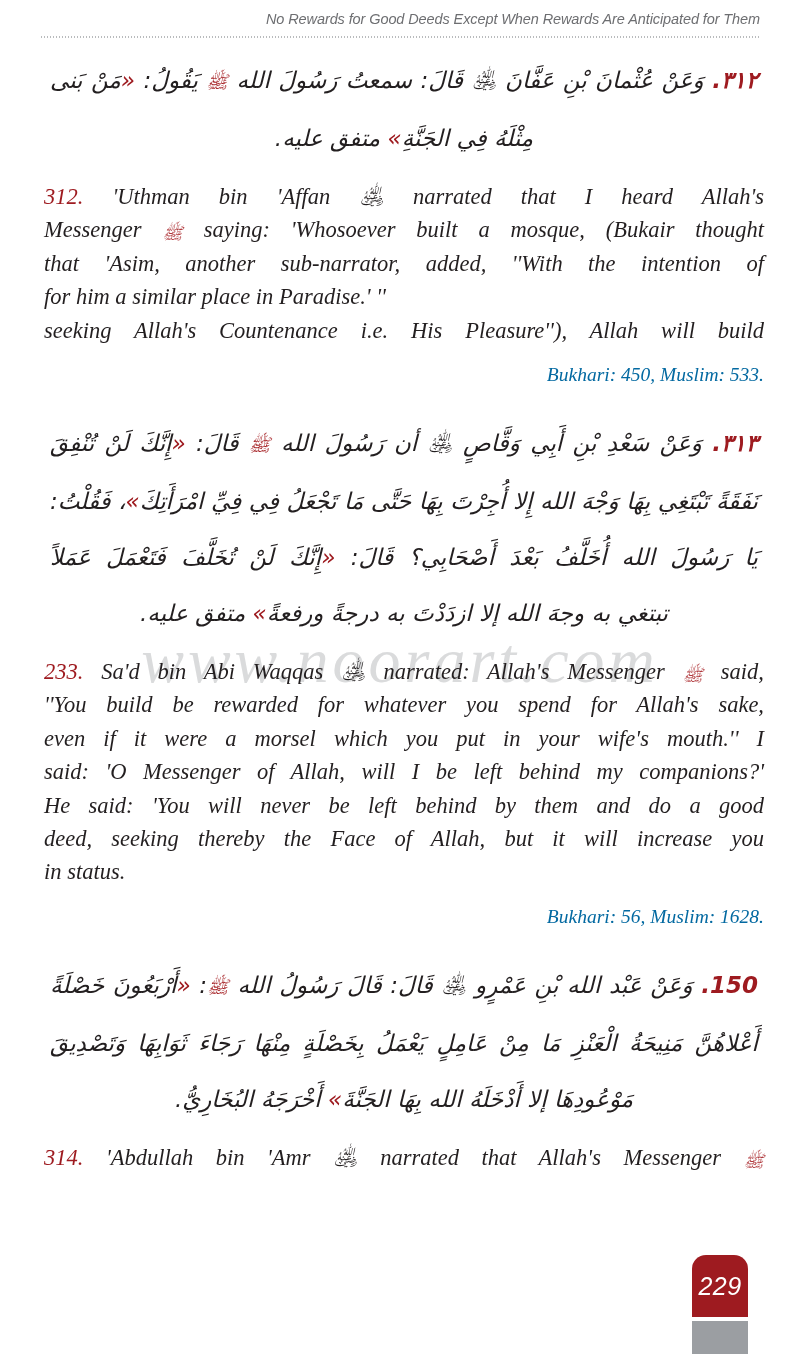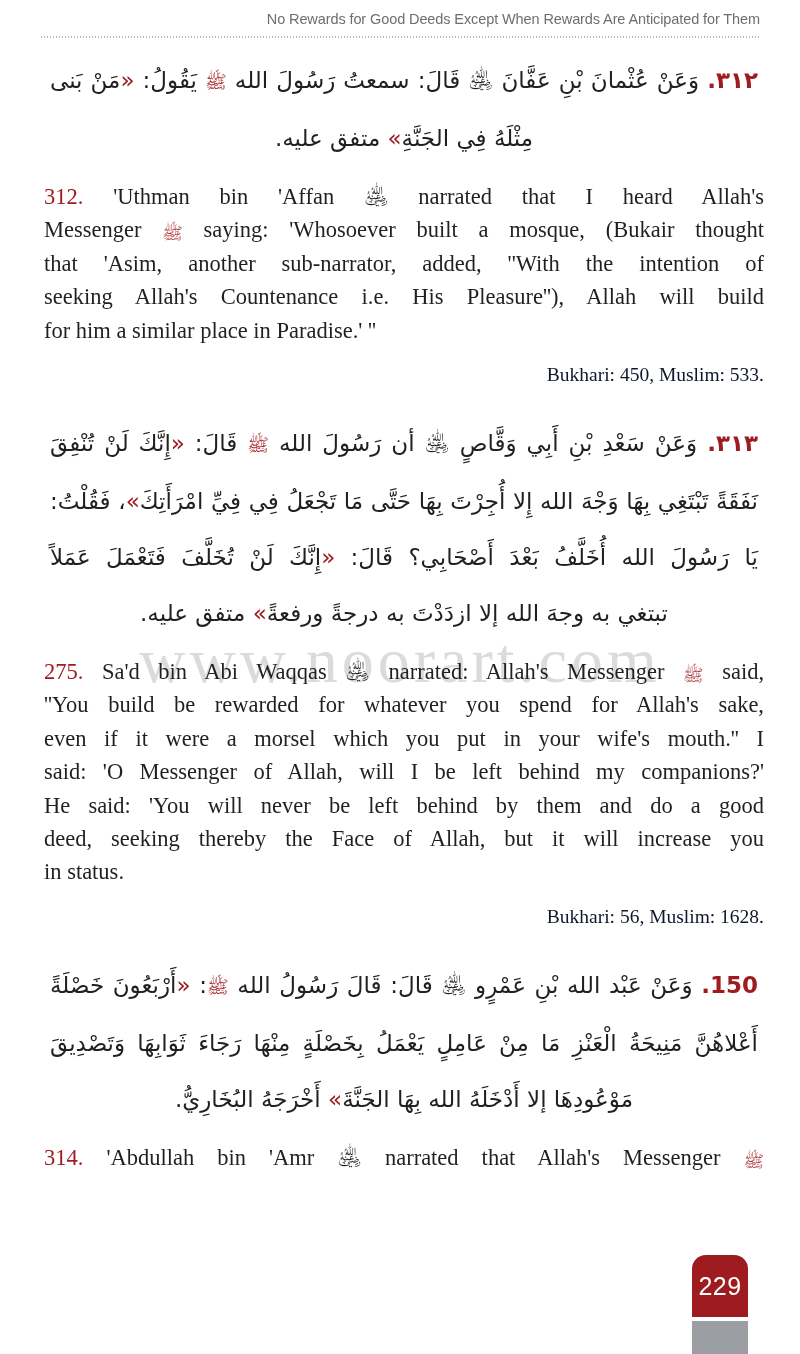--- a/index.html
+++ b/index.html
@@ -14,20 +14,21 @@
     overflow: hidden;
     font-family: "Liberation Serif", "DejaVu Serif", serif;
     color: #231f20;
   }
 
   .page {
     position: relative;
     width: 800px;
     height: 1354px;
     box-sizing: border-box;
+    font-style: italic;
   }
 
   
   .header {
     position: absolute;
     top: 8px;
     left: 40px;
     right: 40px;
     height: 30px;
   }
@@ -116,21 +117,21 @@
     text-align: justify;
     text-align-last: justify;
     white-space: normal;
   }
 
   
   .citation {
     text-align: right;
     font-family: "Liberation Serif", "DejaVu Serif", serif;
     font-size: 19.5px;
-    color: #0f172a;
+    color: #0369a1;
     line-height: 28px;
   }
 
   
   .gap-sm { height: 14px; }
   .gap-md { height: 26px; }
 
   
   .watermark {
     position: absolute;
@@ -194,41 +195,41 @@
       <span class="ar-line full"><span class="num">٣١٢.</span> وَعَنْ عُثْمانَ بْنِ عَفَّانَ ﵁ قَالَ: سمعتُ رَسُولَ الله <span class="hon">ﷺ</span> يَقُولُ: <span class="q">«</span>مَنْ بَنى</span>
       <span class="ar-line center">مِثْلَهُ فِي الجَنَّةِ<span class="q">»</span> متفق عليه.</span>
     </div>
 
     <div class="gap-sm"></div>
 
     <div class="english">
       <span class="en-line just"><span class="enum">312.</span> 'Uthman bin 'Affan ﵁ narrated that I heard Allah's</span>
       <span class="en-line just">Messenger <span class="hon">ﷺ</span> saying: 'Whosoever built a mosque, (Bukair thought</span>
       <span class="en-line just">that 'Asim, another sub-narrator, added, ''With the intention of</span>
+      <span class="en-line">for him a similar place in Paradise.' ''</span>
       <span class="en-line just">seeking Allah's Countenance i.e. His Pleasure''), Allah will build</span>
-      <span class="en-line">for him a similar place in Paradise.' ''</span>
     </div>
 
     <div class="gap-sm"></div>
 
     <div class="citation">Bukhari: 450, Muslim: 533.</div>
 
     <div class="gap-md"></div>
 
     <div class="arabic">
       <span class="ar-line full"><span class="num">٣١٣.</span> وَعَنْ سَعْدِ بْنِ أَبِي وَقَّاصٍ ﵁ أن رَسُولَ الله <span class="hon">ﷺ</span> قَالَ: <span class="q">«</span>إِنَّكَ لَنْ تُنْفِقَ</span>
       <span class="ar-line full">نَفَقَةً تَبْتَغِي بِهَا وَجْهَ الله إِلا أُجِرْتَ بِهَا حَتَّى مَا تَجْعَلُ فِي فِيِّ امْرَأَتِكَ<span class="q">»</span>، فَقُلْتُ:</span>
       <span class="ar-line full">يَا رَسُولَ الله أُخَلَّفُ بَعْدَ أَصْحَابِي؟ قَالَ: <span class="q">«</span>إِنَّكَ لَنْ تُخَلَّفَ فَتَعْمَلَ عَمَلاً</span>
       <span class="ar-line center">تبتغي به وجهَ الله إلا ازدَدْتَ به درجةً ورفعةً<span class="q">»</span> متفق عليه.</span>
     </div>
 
     <div class="gap-sm"></div>
 
     <div class="english">
-      <span class="en-line just"><span class="enum">275.</span> Sa'd bin Abi Waqqas ﵁ narrated: Allah's Messenger <span class="hon">ﷺ</span> said,</span>
+      <span class="en-line just"><span class="enum">233.</span> Sa'd bin Abi Waqqas ﵁ narrated: Allah's Messenger <span class="hon">ﷺ</span> said,</span>
       <span class="en-line just">''You build be rewarded for whatever you spend for Allah's sake,</span>
       <span class="en-line just">even if it were a morsel which you put in your wife's mouth.'' I</span>
       <span class="en-line just">said: 'O Messenger of Allah, will I be left behind my companions?'</span>
       <span class="en-line just">He said: 'You will never be left behind by them and do a good</span>
       <span class="en-line just">deed, seeking thereby the Face of Allah, but it will increase you</span>
       <span class="en-line">in status.</span>
     </div>
 
     <div class="gap-sm"></div>
 

